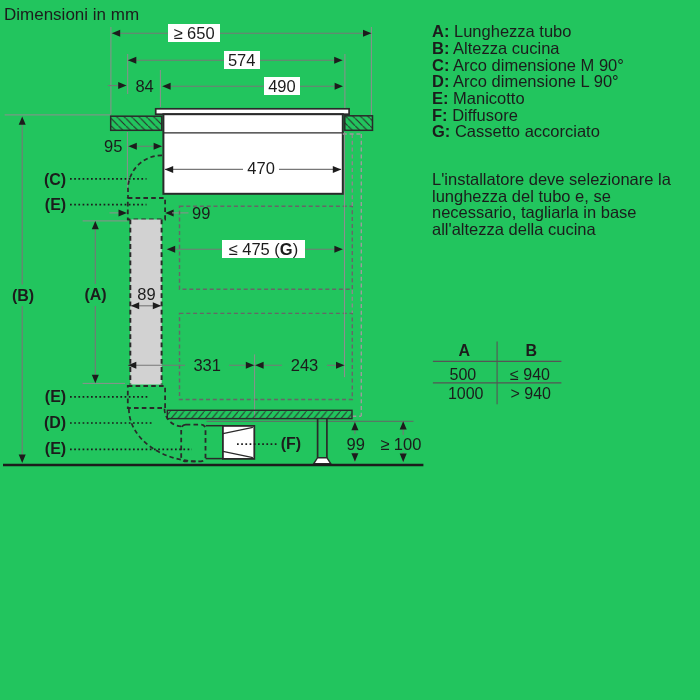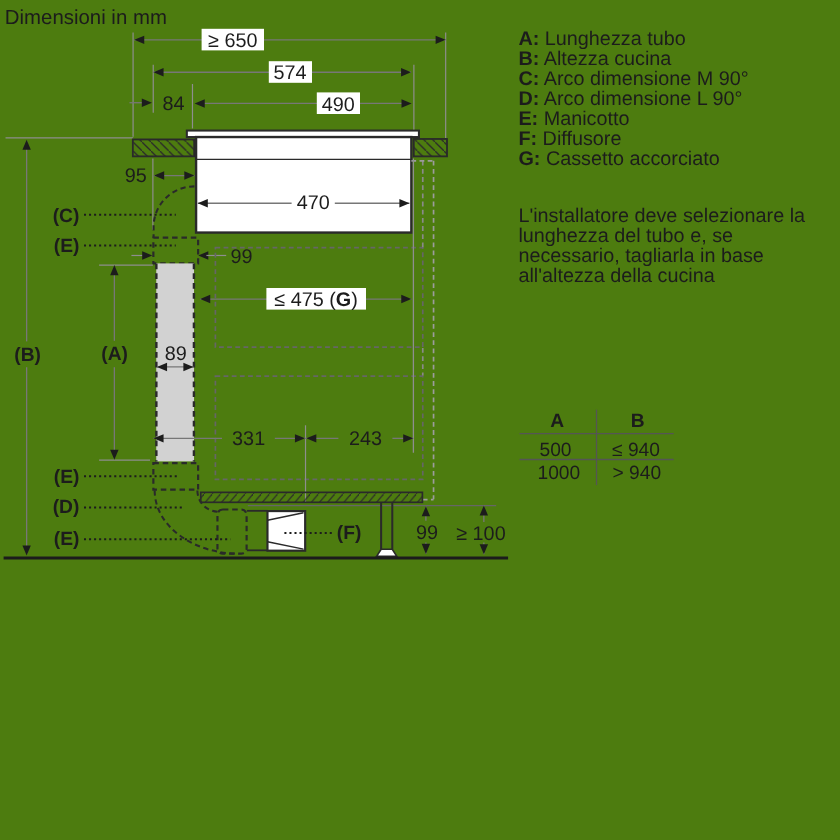--- a/index.html
+++ b/index.html
@@ -1,16 +1,16 @@
 <!DOCTYPE html>
 <html><head>
 <meta charset="utf-8">
 <style>
 html,body{margin:0;padding:0;background:#fff;}
-#wrap{width:700px;height:700px;position:relative;background:#4d7c0f;}
+#wrap{width:700px;height:700px;position:relative;background:#22c55e;}
 svg{display:block;}
 text{font-family:"Liberation Sans",sans-serif;fill:#1c1c1c;}
 .dim{font-size:16.5px;}
 .lbl{font-size:16px;font-weight:bold;}
 .leg{font-size:16.5px;}
 .tbl{font-size:16px;}
 </style>
 </head>
 <body>
 <div id="wrap">

